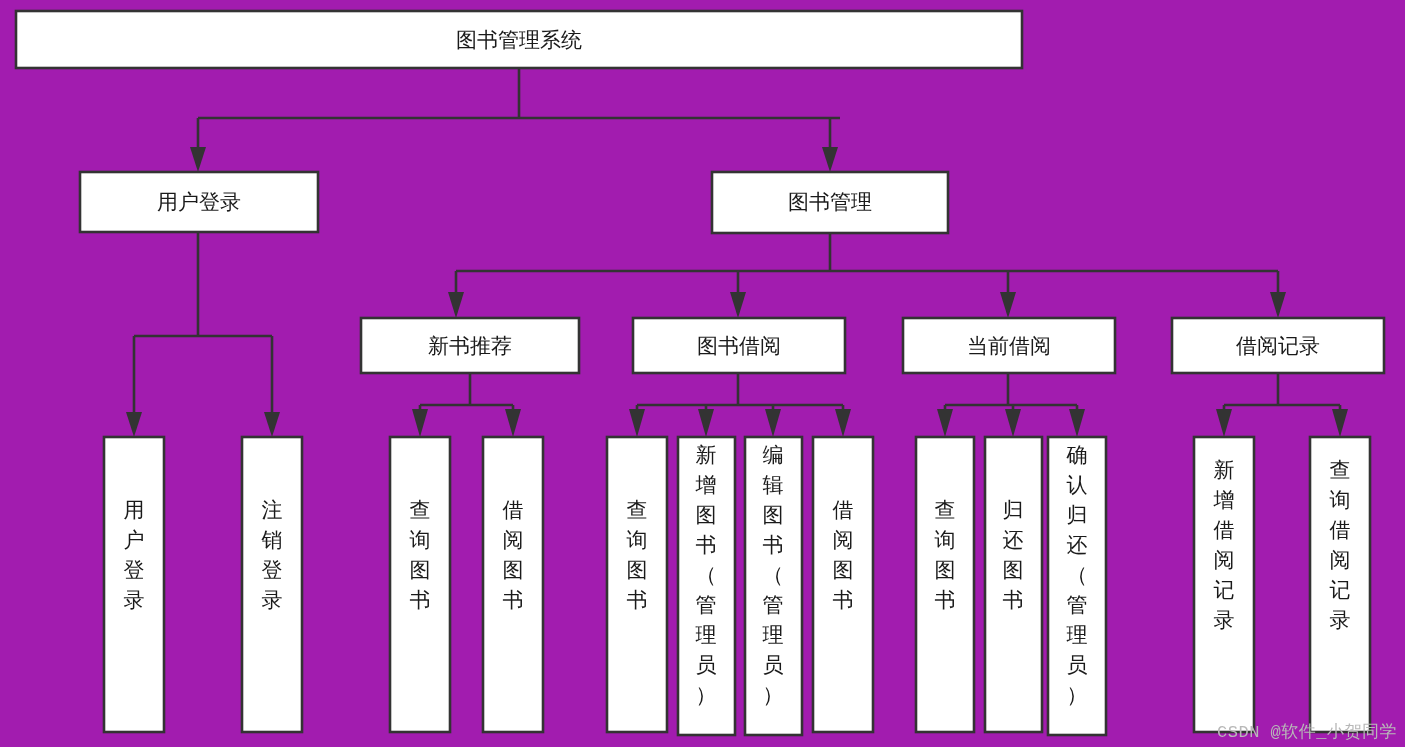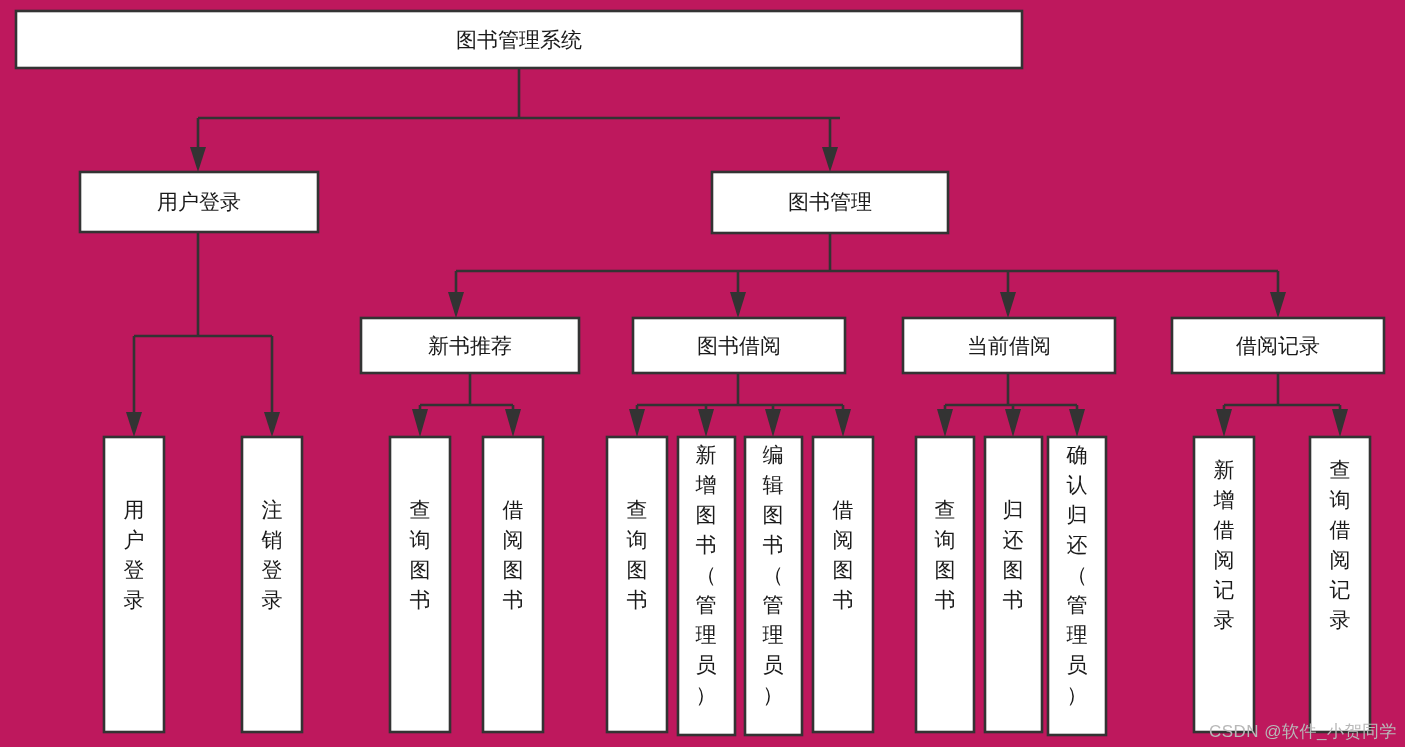--- a/index.html
+++ b/index.html
@@ -11,21 +11,21 @@
   body {
     width: 1405px;
     height: 747px;
     font-family: "DejaVu Sans", "Liberation Sans", sans-serif;
     overflow: hidden;
   }
   #diagram-root {
     position: relative;
     width: 1405px;
     height: 747px;
-    background: #be185d;
+    background: #a21caf;
   }
   svg.flow {
     position: absolute;
     top: 0;
     left: 0;
     width: 1405px;
     height: 747px;
     display: block;
   }
   .node-rect {
@@ -53,21 +53,21 @@
   .node-label-v {
     font-family: "DejaVu Sans", "Liberation Sans", sans-serif;
     font-size: 21px;
     fill: #1a1a1a;
     text-anchor: middle;
   }
   .watermark {
     position: absolute;
     right: 8px;
     bottom: 4px;
-    font-family: Liberation Sans, sans-serif;
+    font-family: Liberation Mono, monospace;
     font-size: 17px;
     color: #b8b8b8;
     letter-spacing: 0.5px;
     white-space: nowrap;
     user-select: none;
   }
 </style>
 </head>
 <body>
 

